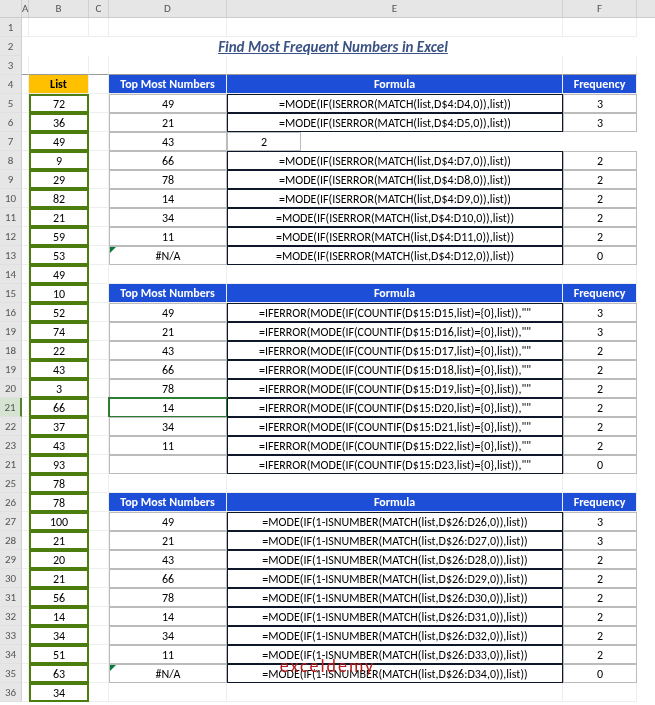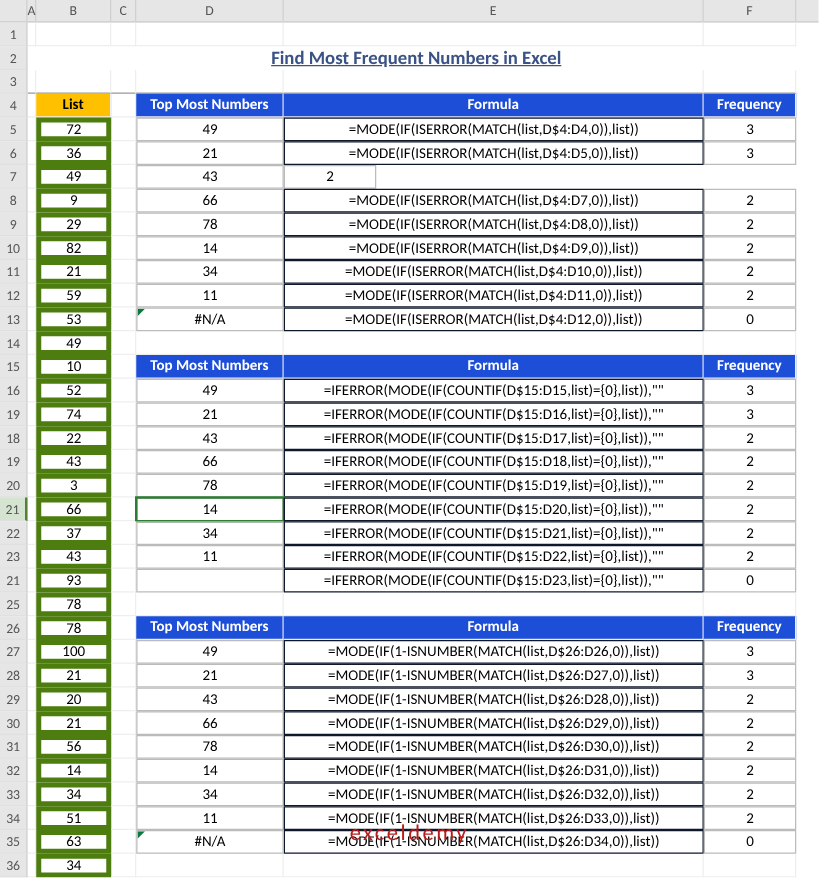--- a/index.html
+++ b/index.html
@@ -12,26 +12,26 @@
 .row-headers .sel { background: #d5e4d1; border-right: 2px solid #548235; }
 .grid { margin-left: 22px; }
 .row { display: flex; height: 19px; }
 .cell { border-right: 1px solid #eee; border-bottom: 1px solid #eee; overflow: hidden; white-space: nowrap; display: flex; align-items: center; padding: 0 4px; text-align: left; }
 .cA { width: 7px; padding: 0; }
 .cB { width: 60px; justify-content: center; }
 .cC { width: 20px; padding: 0; }
 .cD { width: 118px; justify-content: center; }
 .cE { width: 336px; justify-content: center; }
 .cF { width: 74px; justify-content: center; text-align: center; }
-.title-row .cell { border: none; }
+.title-row .cell { border: none; font-style: italic; }
 .title { font-weight: bold; color: #3b5285; font-size: 15px; text-decoration: underline; text-align: center; width: 100%; }
 .thick-bottom { border-bottom: 1px solid #999; }
 .hdr-list { background: #ffc000; font-weight: bold; color: #000; justify-content: center; }
 .hdr-blue { background: #1d4ed8; color: #fff; font-weight: bold; justify-content: center; }
-.data-b { border: 4px solid #4d7c0f; }
+.data-b { border: 2px solid #4d7c0f; }
 .data-d { border: 1px solid #bbb; }
 .data-e { border: 1px solid #0f172a; }
 .data-f { border: 1px solid #bbb; }
 .err-mark { position: relative; }
 .err-mark::before { content: ''; position: absolute; top: 0; left: 0; border-top: 6px solid #0a7a3b; border-right: 6px solid transparent; }
 .watermark { position: absolute; bottom: 25px; left: 50%; transform: translateX(-50%); color: #b91c1c; font-size: 18px; letter-spacing: 2px; pointer-events: none; z-index: 5; }
 .sel-cell { outline: 2px solid #2e7d32; outline-offset: -1px; }
 </style>
 </head>
 <body>

